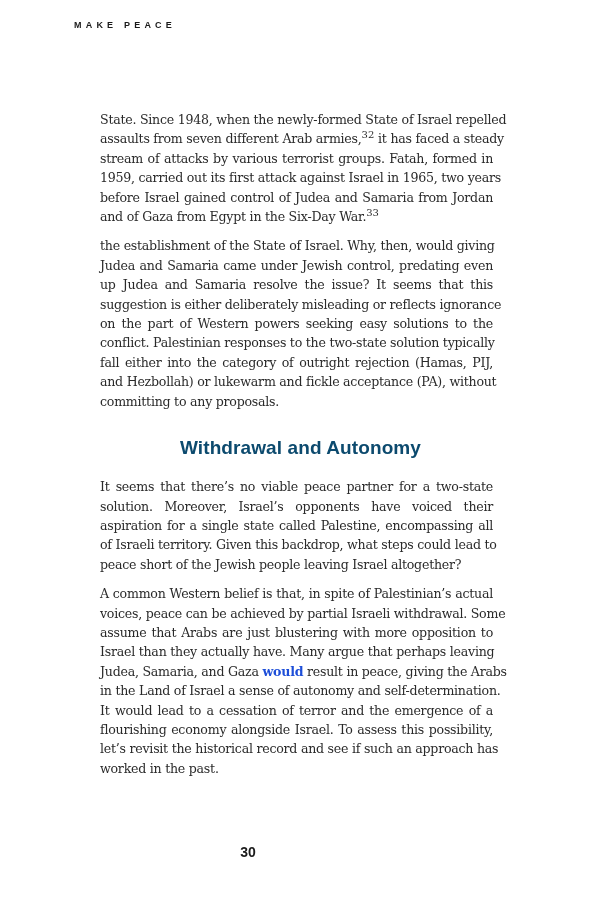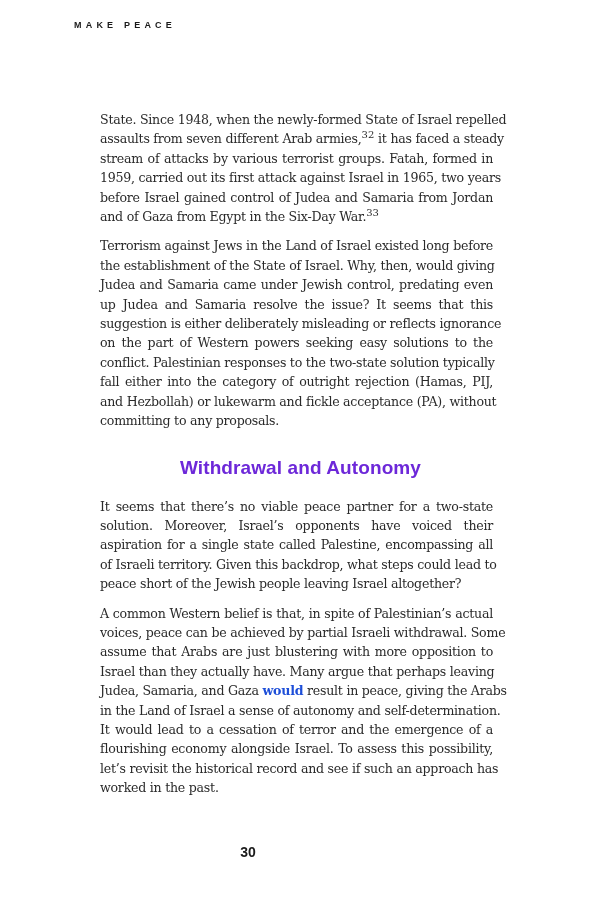--- a/index.html
+++ b/index.html
@@ -54,21 +54,21 @@
       font-size: 10px;
       vertical-align: 5px;
       line-height: 0;
       letter-spacing: 0;
     }
     .section-heading {
       font-family: "Liberation Sans", "DejaVu Sans", sans-serif;
       font-weight: bold;
       font-size: 19px;
       text-align: center;
-      color: #6d28d9;
+      color: #0c4a6e;
       margin: 26px 0 18px 0;
       line-height: 22px;
       letter-spacing: 0.1px;
     }
     b.em {
       font-weight: bold;
       color: #1d4ed8;
     }
     .page-number {
       position: absolute;
@@ -92,21 +92,20 @@
   <p class="para">
     <span class="line">State. Since 1948, when the newly-formed State of Israel repelled</span>
     <span class="line"><span>assaults from seven different Arab armies,</span><sup class="fn">32</sup><span> it has faced a steady</span></span>
     <span class="line">stream of attacks by various terrorist groups. Fatah, formed in</span>
     <span class="line">1959, carried out its first attack against Israel in 1965, two years</span>
     <span class="line">before Israel gained control of Judea and Samaria from Jordan</span>
     <span class="line last"><span>and of Gaza from Egypt in the Six-Day War.</span><sup class="fn">33</sup></span>
   </p>
 
   <p class="para">
-    <span class="line">Terrorism against Jews in the Land of Israel existed long before</span>
     <span class="line">the establishment of the State of Israel. Why, then, would giving</span>
     <span class="line">Judea and Samaria came under Jewish control, predating even</span>
     <span class="line">up Judea and Samaria resolve the issue? It seems that this</span>
     <span class="line">suggestion is either deliberately misleading or reflects ignorance</span>
     <span class="line">on the part of Western powers seeking easy solutions to the</span>
     <span class="line">conflict. Palestinian responses to the two-state solution typically</span>
     <span class="line">fall either into the category of outright rejection (Hamas, PIJ,</span>
     <span class="line">and Hezbollah) or lukewarm and fickle acceptance (PA), without</span>
     <span class="line last">committing to any proposals.</span>
   </p>

